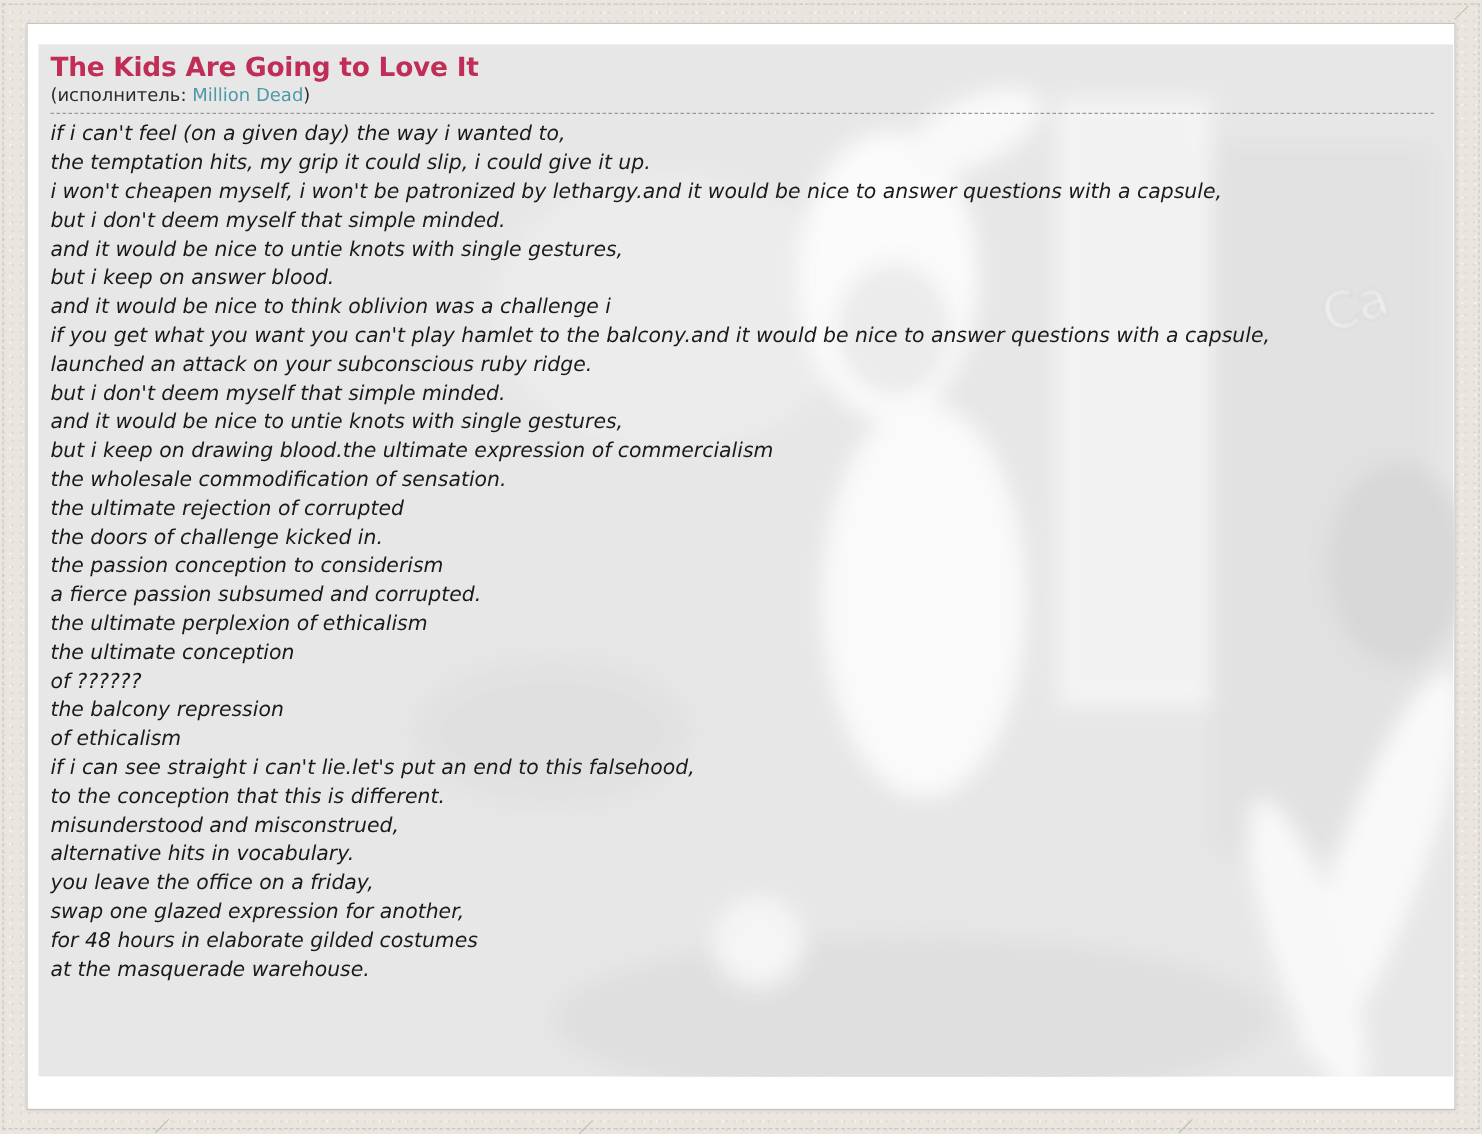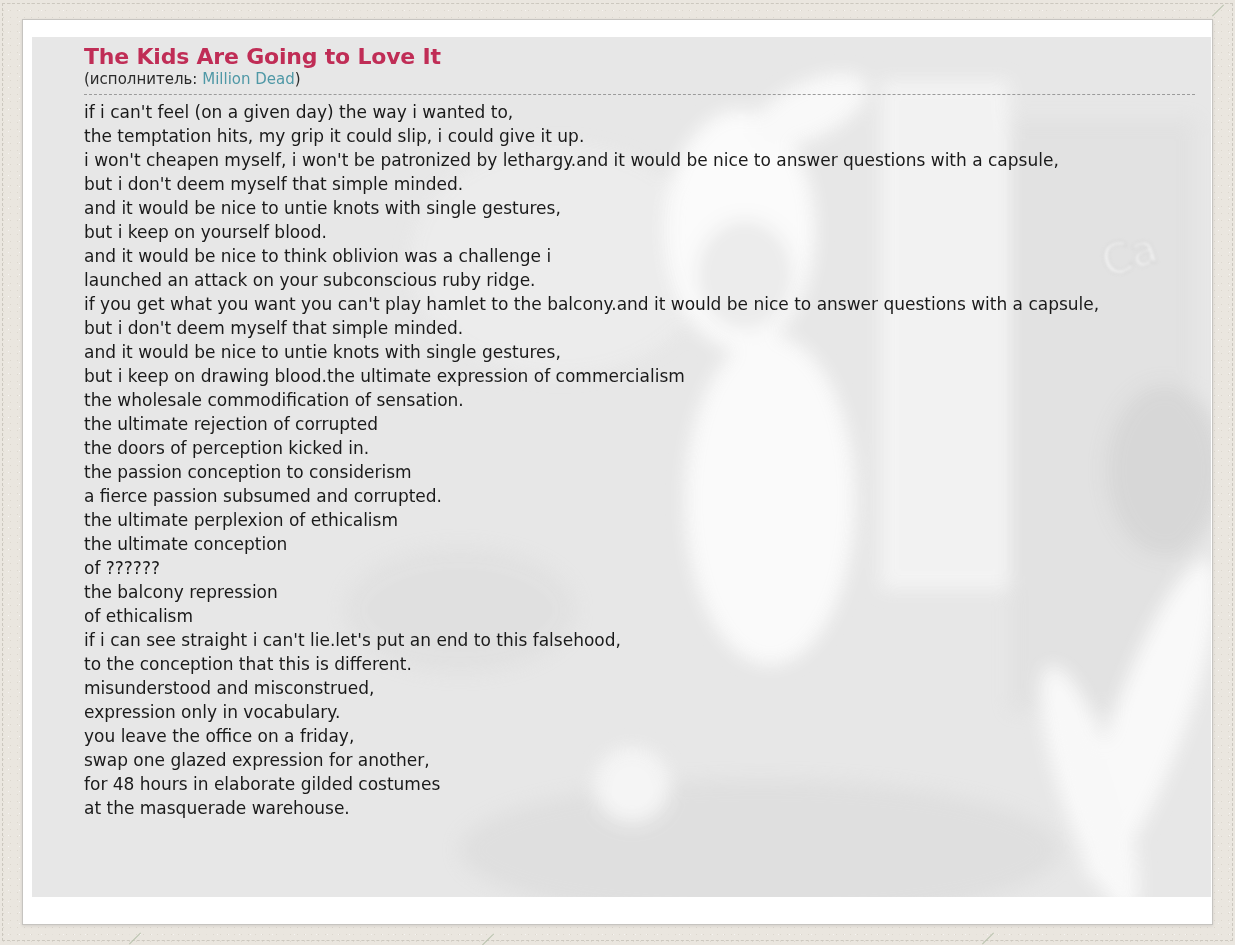--- a/index.html
+++ b/index.html
@@ -36,38 +36,39 @@
     position: relative;
     margin: 17px 1px 0 9px;
     height: 860px;
     background: var(--panel-bg, #e7e7e7);
   }
   .photo {
     position: absolute; left: 0; top: 0;
     width: 1179px; height: 860px;
     pointer-events: none;
   }
-  .content { position: relative; z-index: 1; padding-left: 42px; }
+  .content { position: relative; z-index: 1; }
   .head { padding: 7px 0 5px; margin: 0 16px 0 10px; }
   .song-title {
     margin: 0; font-size: 22px; line-height: 26px;
     font-weight: bold; letter-spacing: -0.2px;
     color: var(--title, #c02d56);
   }
   .artist-line { font-size: 15px; line-height: 19px; color: var(--subtitle-text, #2a2a2a); }
   .artist-link { color: var(--artist-link, #4f98a6); text-decoration: none; cursor: pointer; }
   .title-separator {
     margin: 0 16px 0 10px; height: 0;
     border-bottom: 1px dashed var(--separator, #9b9b9b);
   }
   .lyrics { padding: 5px 0 0 10px; }
   .lyric-line {
     font-size: 17px; line-height: 24px;
     color: var(--text, #1a1a1a);
     white-space: nowrap;
+    font-style: italic;
   }
 </style>
 </head>
 <body>
 
 <div class="stitch-frame"></div>
 <div class="stitch-tick" style="left:127px; top:938px;"></div>
 <div class="stitch-tick" style="left:480px; top:939px;"></div>
 <div class="stitch-tick" style="left:980px; top:938px;"></div>
 <div class="stitch-tick" style="left:1210px; top:10px;"></div>
@@ -107,41 +108,41 @@
         <h1 class="song-title">The Kids Are Going to Love It</h1>
         <div class="artist-line"><span>(исполнитель: </span><a class="artist-link">Million Dead</a><span>)</span></div>
       </div>
       <div class="title-separator"></div>
       <div class="lyrics">
           <div class="lyric-line">if i can't feel (on a given day) the way i wanted to,</div>
           <div class="lyric-line">the temptation hits, my grip it could slip, i could give it up.</div>
           <div class="lyric-line">i won't cheapen myself, i won't be patronized by lethargy.and it would be nice to answer questions with a capsule,</div>
           <div class="lyric-line">but i don't deem myself that simple minded.</div>
           <div class="lyric-line">and it would be nice to untie knots with single gestures,</div>
-          <div class="lyric-line">but i keep on yourself blood.</div>
+          <div class="lyric-line">but i keep on answer blood.</div>
           <div class="lyric-line">and it would be nice to think oblivion was a challenge i</div>
+          <div class="lyric-line">if you get what you want you can't play hamlet to the balcony.and it would be nice to answer questions with a capsule,</div>
           <div class="lyric-line">launched an attack on your subconscious ruby ridge.</div>
-          <div class="lyric-line">if you get what you want you can't play hamlet to the balcony.and it would be nice to answer questions with a capsule,</div>
           <div class="lyric-line">but i don't deem myself that simple minded.</div>
           <div class="lyric-line">and it would be nice to untie knots with single gestures,</div>
           <div class="lyric-line">but i keep on drawing blood.the ultimate expression of commercialism</div>
           <div class="lyric-line">the wholesale commodification of sensation.</div>
           <div class="lyric-line">the ultimate rejection of corrupted</div>
-          <div class="lyric-line">the doors of perception kicked in.</div>
+          <div class="lyric-line">the doors of challenge kicked in.</div>
           <div class="lyric-line">the passion conception to considerism</div>
           <div class="lyric-line">a fierce passion subsumed and corrupted.</div>
           <div class="lyric-line">the ultimate perplexion of ethicalism</div>
           <div class="lyric-line">the ultimate conception</div>
           <div class="lyric-line">of ??????</div>
           <div class="lyric-line">the balcony repression</div>
           <div class="lyric-line">of ethicalism</div>
           <div class="lyric-line">if i can see straight i can't lie.let's put an end to this falsehood,</div>
           <div class="lyric-line">to the conception that this is different.</div>
           <div class="lyric-line">misunderstood and misconstrued,</div>
-          <div class="lyric-line">expression only in vocabulary.</div>
+          <div class="lyric-line">alternative hits in vocabulary.</div>
           <div class="lyric-line">you leave the office on a friday,</div>
           <div class="lyric-line">swap one glazed expression for another,</div>
           <div class="lyric-line">for 48 hours in elaborate gilded costumes</div>
           <div class="lyric-line">at the masquerade warehouse.</div>
         </div>
     </div>
 
   </div>
 </div>
 

